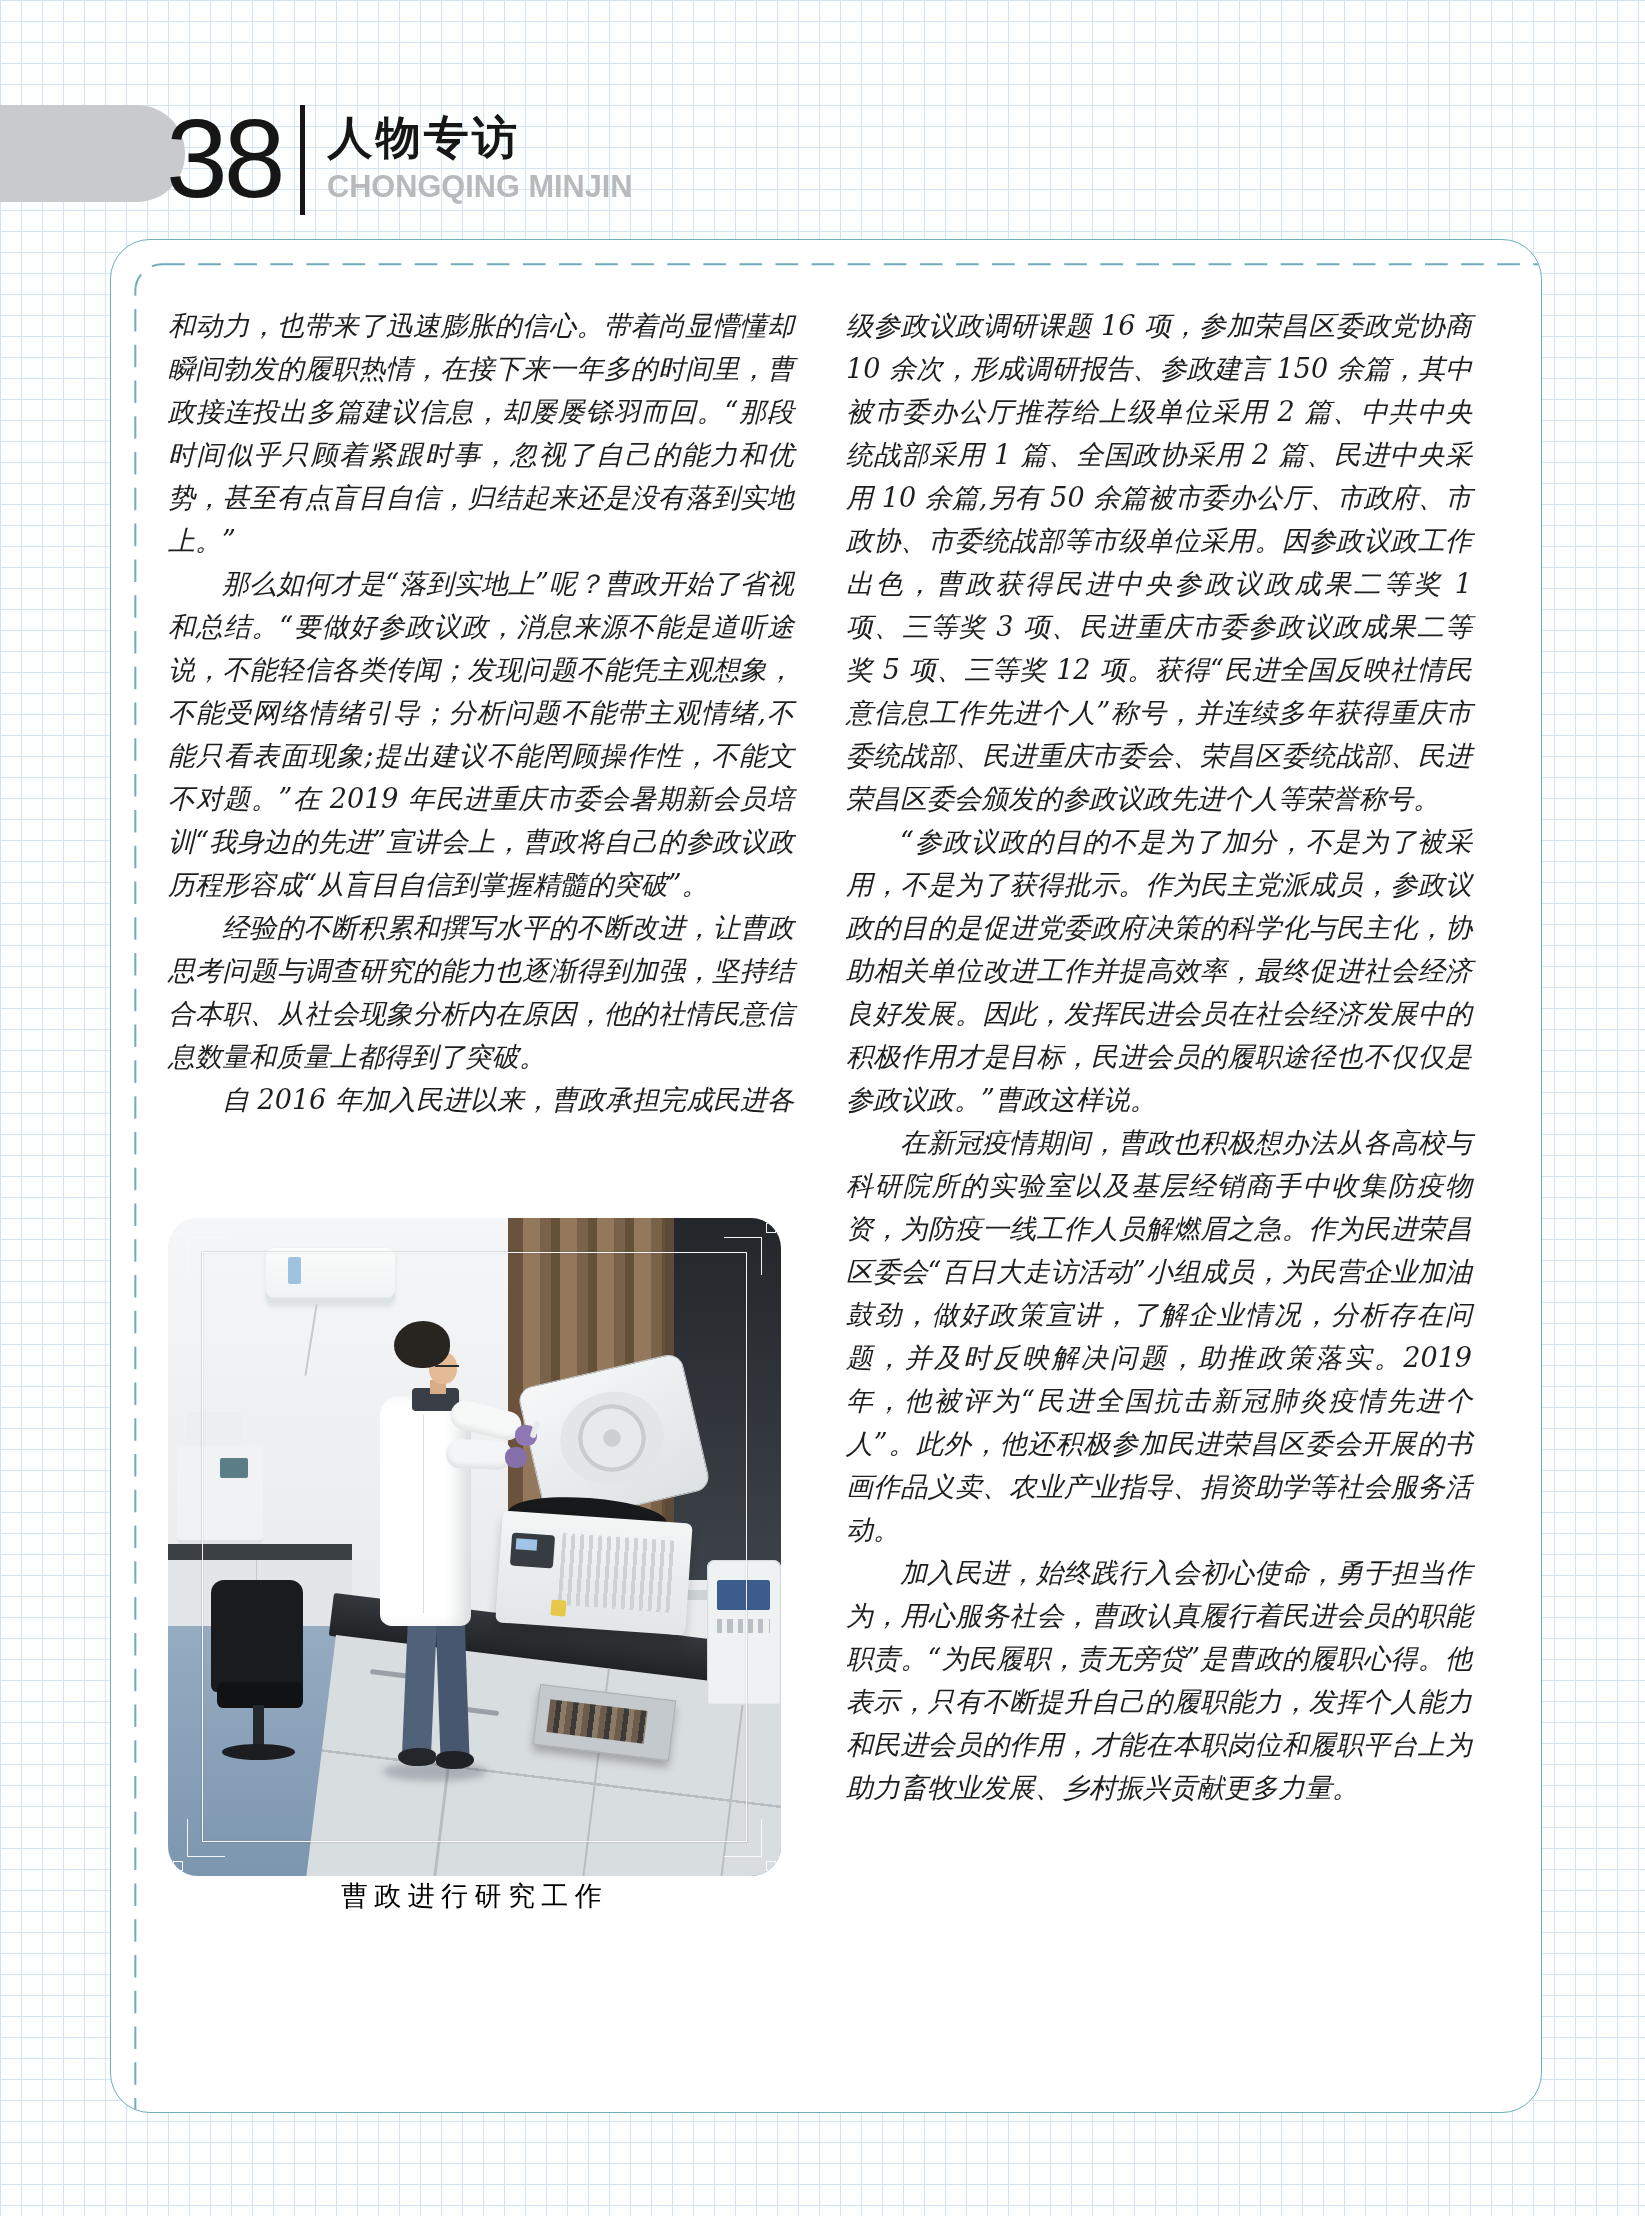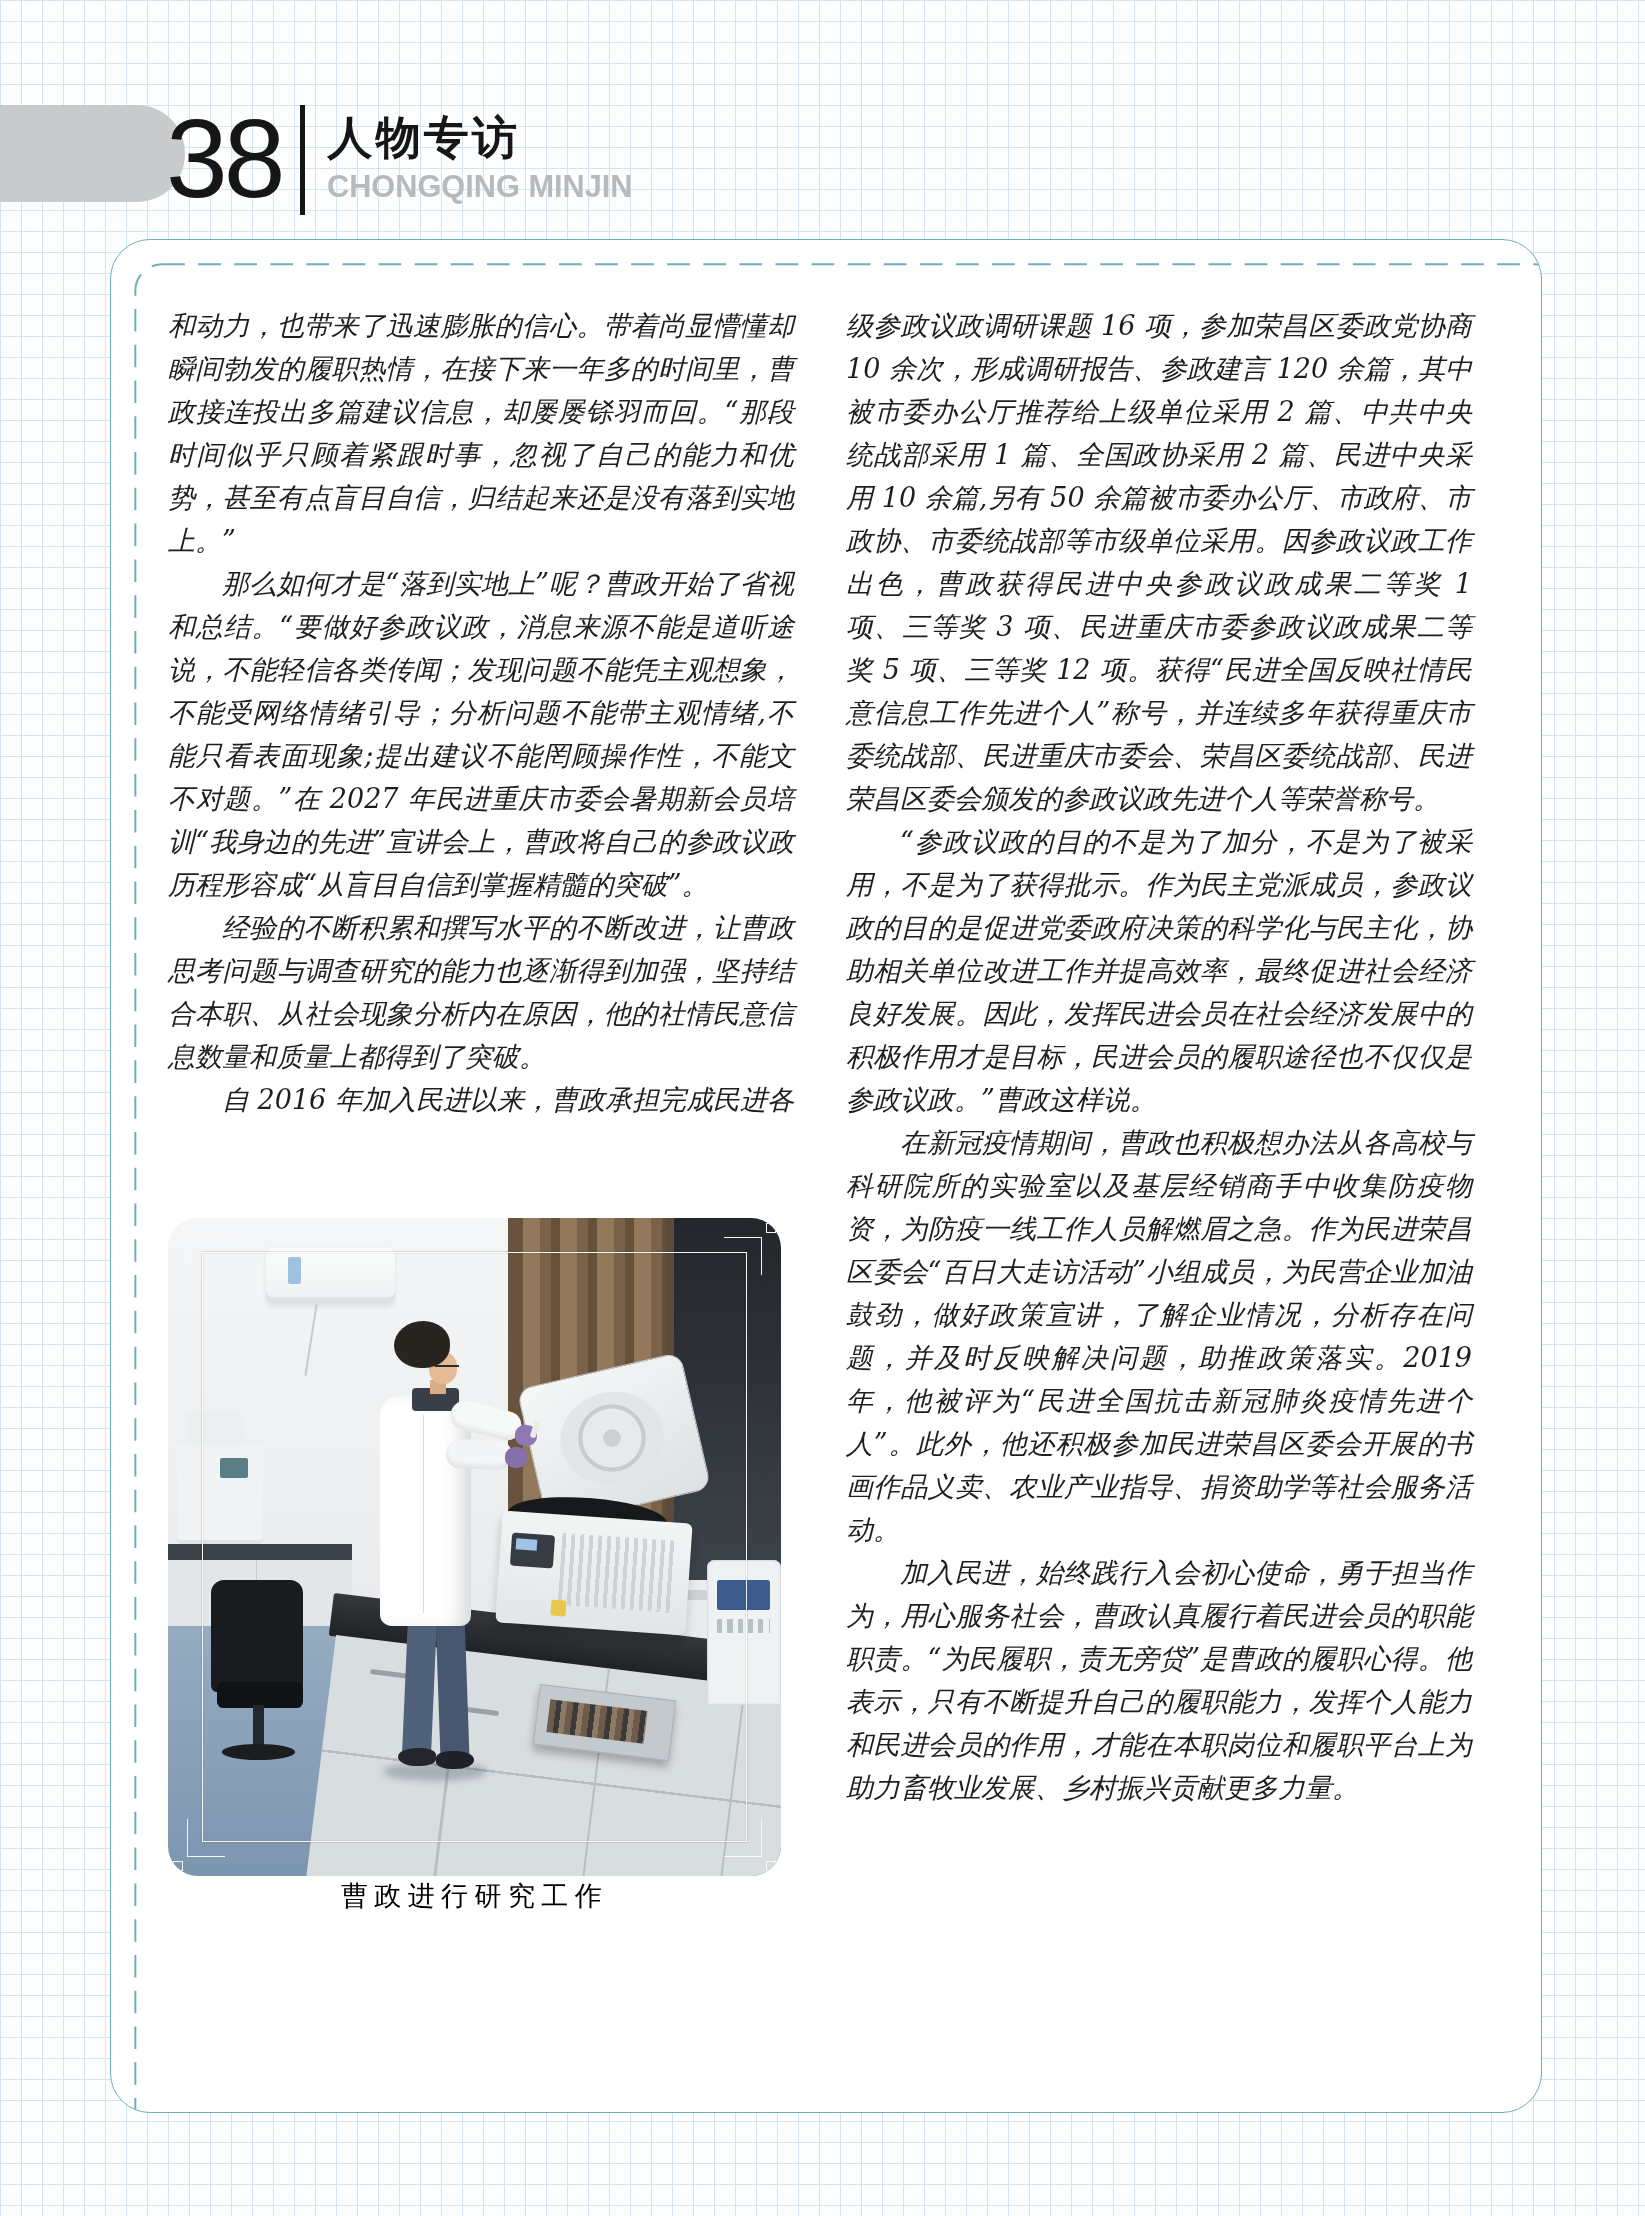--- a/index.html
+++ b/index.html
@@ -145,21 +145,21 @@
 
   <div class="card">
     <svg class="dash-border" width="100%" height="100%" viewBox="0 0 2140 2825" preserveAspectRatio="none">
       <rect x="2" y="2" width="2136" height="2821" rx="40" fill="none" stroke="#6fadbc" stroke-width="3" stroke-dasharray="34 20"></rect>
     </svg>
 
     <div class="columns">
 
       <div class="col">
         <p>和动力，也带来了迅速膨胀的信心。带着尚显懵懂却瞬间勃发的履职热情，在接下来一年多的时间里，曹政接连投出多篇建议信息，却屡屡铩羽而回。“那段时间似乎只顾着紧跟时事，忽视了自己的能力和优势，甚至有点盲目自信，归结起来还是没有落到实地上。”</p>
-        <p class="indent">那么如何才是“落到实地上”呢？曹政开始了省视和总结。“要做好参政议政，消息来源不能是道听途说，不能轻信各类传闻；发现问题不能凭主观想象，不能受网络情绪引导；分析问题不能带主观情绪,不能只看表面现象;提出建议不能罔顾操作性，不能文不对题。”在 2027 年民进重庆市委会暑期新会员培训“我身边的先进”宣讲会上，曹政将自己的参政议政历程形容成“从盲目自信到掌握精髓的突破”。</p>
+        <p class="indent">那么如何才是“落到实地上”呢？曹政开始了省视和总结。“要做好参政议政，消息来源不能是道听途说，不能轻信各类传闻；发现问题不能凭主观想象，不能受网络情绪引导；分析问题不能带主观情绪,不能只看表面现象;提出建议不能罔顾操作性，不能文不对题。”在 2019 年民进重庆市委会暑期新会员培训“我身边的先进”宣讲会上，曹政将自己的参政议政历程形容成“从盲目自信到掌握精髓的突破”。</p>
         <p class="indent">经验的不断积累和撰写水平的不断改进，让曹政思考问题与调查研究的能力也逐渐得到加强，坚持结合本职、从社会现象分析内在原因，他的社情民意信息数量和质量上都得到了突破。</p>
         <p class="indent">自 2016 年加入民进以来，曹政承担完成民进各</p>
 
         <figure class="photo-figure" style="margin-block:0;margin-inline:0;margin-top:97px;">
           <div class="photo">
             <div class="wall"></div>
             <div class="win-frame-v"></div>
             <div class="curtain"></div>
             <div class="win-frame-v2"></div>
             <div class="glass"></div>
@@ -215,21 +215,21 @@
             <div class="fc fc-tl"></div>
             <div class="fc fc-tr"></div>
             <div class="fc fc-br"></div>
             <div class="fc fc-bl"></div>
           </div>
           <figcaption class="photo-caption">曹政进行研究工作</figcaption>
         </figure>
       </div>
 
       <div class="col">
-        <p>级参政议政调研课题 16 项，参加荣昌区委政党协商 10 余次，形成调研报告、参政建言 120 余篇，其中被市委办公厅推荐给上级单位采用 2 篇、中共中央统战部采用 1 篇、全国政协采用 2 篇、民进中央采用 10 余篇,另有 50 余篇被市委办公厅、市政府、市政协、市委统战部等市级单位采用。因参政议政工作出色，曹政获得民进中央参政议政成果二等奖 1 项、三等奖 3 项、民进重庆市委参政议政成果二等奖 5 项、三等奖 12 项。获得“民进全国反映社情民意信息工作先进个人”称号，并连续多年获得重庆市委统战部、民进重庆市委会、荣昌区委统战部、民进荣昌区委会颁发的参政议政先进个人等荣誉称号。</p>
+        <p>级参政议政调研课题 16 项，参加荣昌区委政党协商 10 余次，形成调研报告、参政建言 150 余篇，其中被市委办公厅推荐给上级单位采用 2 篇、中共中央统战部采用 1 篇、全国政协采用 2 篇、民进中央采用 10 余篇,另有 50 余篇被市委办公厅、市政府、市政协、市委统战部等市级单位采用。因参政议政工作出色，曹政获得民进中央参政议政成果二等奖 1 项、三等奖 3 项、民进重庆市委参政议政成果二等奖 5 项、三等奖 12 项。获得“民进全国反映社情民意信息工作先进个人”称号，并连续多年获得重庆市委统战部、民进重庆市委会、荣昌区委统战部、民进荣昌区委会颁发的参政议政先进个人等荣誉称号。</p>
         <p class="indent">“参政议政的目的不是为了加分，不是为了被采用，不是为了获得批示。作为民主党派成员，参政议政的目的是促进党委政府决策的科学化与民主化，协助相关单位改进工作并提高效率，最终促进社会经济良好发展。因此，发挥民进会员在社会经济发展中的积极作用才是目标，民进会员的履职途径也不仅仅是参政议政。”曹政这样说。</p>
         <p class="indent">在新冠疫情期间，曹政也积极想办法从各高校与科研院所的实验室以及基层经销商手中收集防疫物资，为防疫一线工作人员解燃眉之急。作为民进荣昌区委会“百日大走访活动”小组成员，为民营企业加油鼓劲，做好政策宣讲，了解企业情况，分析存在问题，并及时反映解决问题，助推政策落实。2019 年，他被评为“民进全国抗击新冠肺炎疫情先进个人”。此外，他还积极参加民进荣昌区委会开展的书画作品义卖、农业产业指导、捐资助学等社会服务活动。</p>
         <p class="indent">加入民进，始终践行入会初心使命，勇于担当作为，用心服务社会，曹政认真履行着民进会员的职能职责。“为民履职，责无旁贷”是曹政的履职心得。他表示，只有不断提升自己的履职能力，发挥个人能力和民进会员的作用，才能在本职岗位和履职平台上为助力畜牧业发展、乡村振兴贡献更多力量。</p>
       </div>
 
     </div>
   </div>
 </div>
 
 

